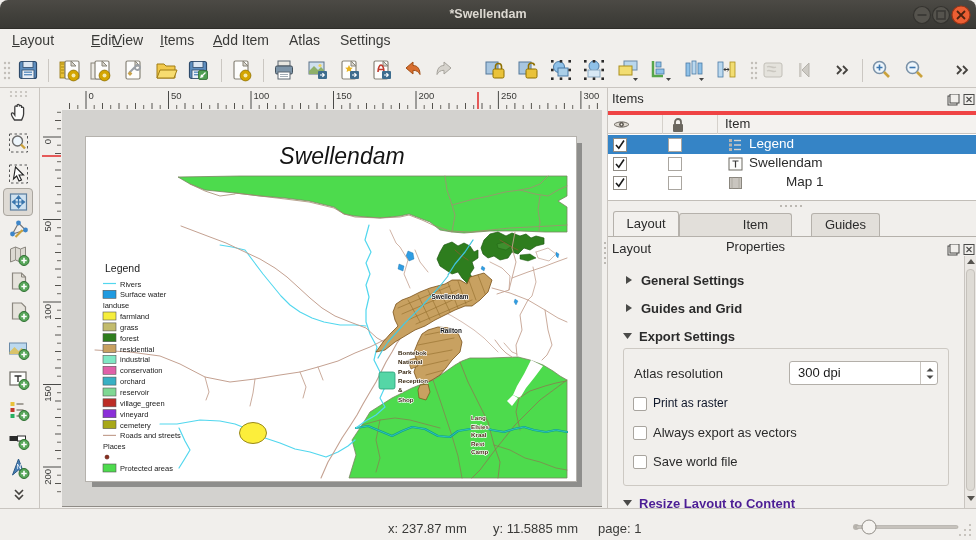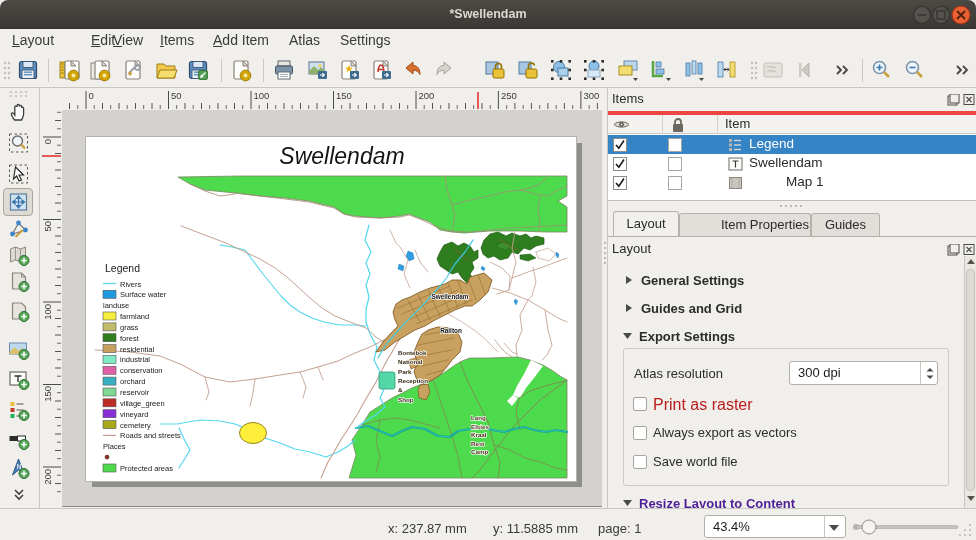--- a/index.html
+++ b/index.html
@@ -703,21 +703,21 @@
 <svg class="abs" style="left:170px;top:116px;" width="30" height="4">
       <g fill="#aaa69f">
         <circle cx="3" cy="2" r="1"></circle>
         <circle cx="8" cy="2" r="1"></circle>
         <circle cx="13" cy="2" r="1"></circle>
         <circle cx="18" cy="2" r="1"></circle>
         <circle cx="23" cy="2" r="1"></circle>
       </g>
     </svg>
 <div class="abs" style="left:0;top:148px;width:369px;height:1px;"></div>
-<div class="abs" style="left:71px;top:125px;width:132px;height:23px;background:#e2dfda;border:1px solid #b5b1ab;border-bottom:none;border-radius:3px 3px 0 0;text-align:center;line-height:22px;font-size:13px;color:#2b2b2b;padding-left:40px;">Item Properties</div>
+<div class="abs" style="left:71px;top:125px;width:113px;height:23px;background:#e2dfda;border:1px solid #b5b1ab;border-bottom:none;border-radius:3px 3px 0 0;text-align:center;line-height:22px;font-size:13px;color:#2b2b2b;padding-left:40px;">Item Properties</div>
 <div class="abs" style="left:203px;top:125px;width:69px;height:23px;background:#e2dfda;border:1px solid #b5b1ab;border-bottom:none;border-radius:3px 3px 0 0;text-align:center;line-height:22px;font-size:13px;color:#2b2b2b;">Guides</div>
 <div class="abs" style="left:0;top:147.5px;width:369px;height:1px;background:#b5b1ab;"></div>
 <div class="abs" style="left:5px;top:123px;width:66px;height:25px;background:#f2f0ed;border:1px solid #b5b1ab;border-bottom:none;border-radius:3px 3px 0 0;text-align:center;line-height:24px;font-size:13px;color:#2b2b2b;">Layout</div>
 <div class="abs" style="left:4px;top:153px;font-size:13px;color:#2b2b2b;">Layout</div>
 <svg class="abs" style="left:339px;top:156px;" width="28" height="12" viewBox="0 0 28 12">
       <rect x="1" y="2" width="9" height="9" fill="none" stroke="#4a4a48" stroke-width="1"></rect>
       <rect x="3" y="0" width="9" height="9" fill="#f1efec" stroke="#4a4a48" stroke-width="1"></rect>
       <rect x="17" y="0.5" width="10" height="10" fill="none" stroke="#4a4a48" stroke-width="1"></rect>
       <path d="M19.5 3 l5 5 m0 -5 l-5 5" stroke="#4a4a48" stroke-width="1.1"></path>
     </svg>
@@ -737,21 +737,21 @@
 <div class="abs" style="left:26px;top:278px;font-size:13px;color:#2b2b2b;">Atlas resolution</div>
 <div class="abs" style="left:181px;top:273px;width:149px;height:24px;background:#fff;border:1px solid #b3afa9;border-radius:3px;">
       <div class="abs" style="left:8px;top:3px;font-size:13px;color:#1a1a1a;">300 dpi</div>
       <div class="abs" style="left:130px;top:0;width:18px;height:22px;border-left:1px solid #c9c5c0;"></div>
       <svg class="abs" style="left:133px;top:4px;" width="14" height="15" viewBox="0 0 14 15">
         <path d="M3.5 5.5 L7 2 L10.5 5.5 z" fill="#4a4a48"></path>
         <path d="M3.5 9.5 L7 13 L10.5 9.5 z" fill="#4a4a48"></path>
       </svg>
     </div>
 <div class="abs" style="left:25px;top:309px;width:14px;height:14px;background:#fff;border:1px solid #a8a49e;border-radius:2px;"></div>
-    <div class="abs" style="left:45px;top:308px;font-size:16px;color:#b91c1c;">Print as raster</div>
+    <div class="abs" style="left:45px;top:308px;font-size:12px;color:#0f172a;">Print as raster</div>
 <div class="abs" style="left:25px;top:338px;width:14px;height:14px;background:#fff;border:1px solid #a8a49e;border-radius:2px;"></div>
     <div class="abs" style="left:45px;top:337px;font-size:13px;color:#2b2b2b;">Always export as vectors</div>
 <div class="abs" style="left:25px;top:367px;width:14px;height:14px;background:#fff;border:1px solid #a8a49e;border-radius:2px;"></div>
     <div class="abs" style="left:45px;top:366px;font-size:13px;color:#2b2b2b;">Save world file</div>
 <svg class="abs" style="left:14px;top:410px;" width="11" height="9" viewBox="0 0 11 9">
       <path d="M1 2 L10 2 L5.5 8 z" fill="#4a4a48"></path>
     </svg>
     <div class="abs" style="left:31px;top:408px;font-size:13px;font-weight:bold;color:#4c1d95;">Resize Layout to Content</div>
 <div class="abs" style="left:356px;top:168px;width:13px;height:252px;background:#ebe8e4;border-left:1px solid #c9c5c0;"></div>
 <svg class="abs" style="left:358px;top:170px;" width="10" height="8" viewBox="0 0 10 8">
@@ -759,27 +759,20 @@
     </svg>
 <svg class="abs" style="left:358px;top:406px;" width="10" height="8" viewBox="0 0 10 8">
       <path d="M1 2 L5 7 L9 2 z" fill="#55534e"></path>
     </svg>
 <div class="abs" style="left:358px;top:181px;width:9px;height:222px;background:#dedbd5;border-radius:4px;border:1px solid #c5c1bb;"></div>
 </div>
 <div class="abs" style="left:0;top:508px;width:976px;height:32px;background:#f1efec;border-top:1px solid #c9c5c0;">
 <div class="abs" style="left:388px;top:12px;font-size:13px;color:#3a3a38;">x: 237.87 mm</div>
 <div class="abs" style="left:493px;top:12px;font-size:13px;color:#3a3a38;">y: 11.5885 mm</div>
 <div class="abs" style="left:598px;top:12px;font-size:13px;color:#3a3a38;">page: 1</div>
-<div class="abs" style="left:704px;top:6px;width:142px;height:23px;background:#fff;border:1px solid #b3afa9;border-radius:3px;">
-      <div class="abs" style="left:8px;top:3px;font-size:13px;color:#1a1a1a;">43.4%</div>
-      <div class="abs" style="left:119px;top:0;width:1px;height:21px;background:#c9c5c0;"></div>
-      <svg class="abs" style="left:123px;top:8px;" width="12" height="8" viewBox="0 0 12 8">
-        <path d="M1 1 L11 1 L6 7 z" fill="#4a4a48"></path>
-      </svg>
-    </div>
 <svg class="abs" style="left:850px;top:10px;" width="115" height="16" viewBox="0 0 115 16">
       <circle cx="6" cy="8" r="3" fill="#b8b4ae"></circle>
       <rect x="6" y="6.5" width="102" height="3" rx="1.5" fill="#c6c2bc" stroke="#a8a49e" stroke-width="0.6"></rect>
       <circle cx="19" cy="8" r="7" fill="#f6f4f1" stroke="#928e88" stroke-width="1"></circle>
     </svg>
 <svg class="abs" style="left:956px;top:12px;" width="18" height="18">
       <g fill="#b8b4ae">
         <circle cx="14" cy="4" r="1"></circle>
         <circle cx="9" cy="9" r="1"></circle>
         <circle cx="14" cy="9" r="1"></circle>

